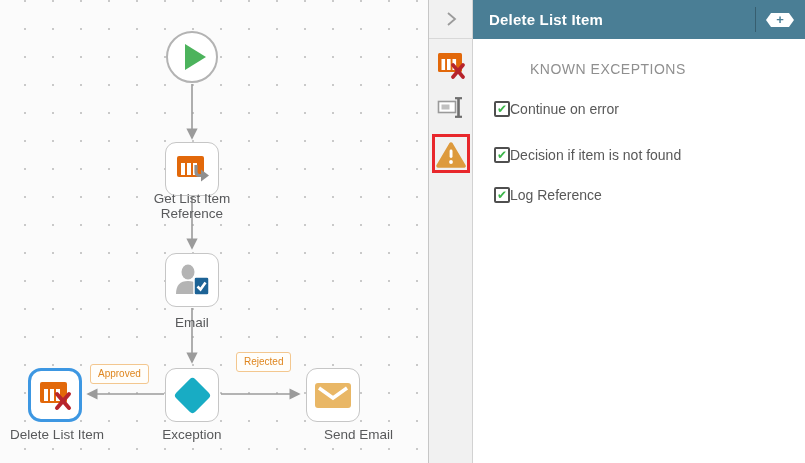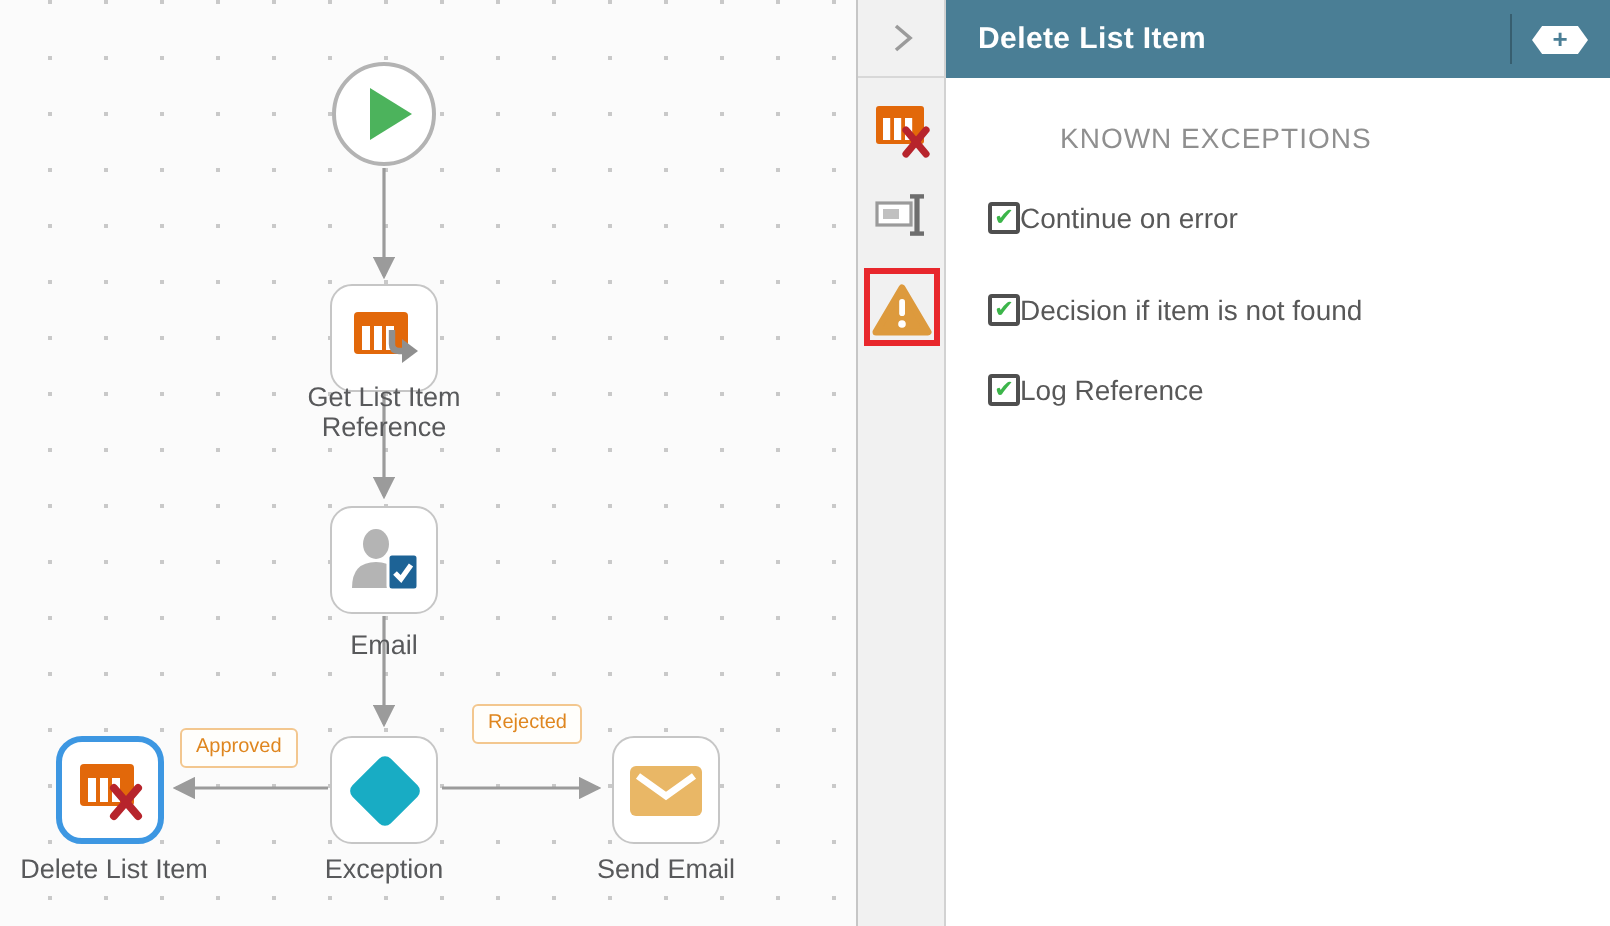--- a/index.html
+++ b/index.html
@@ -173,21 +173,21 @@
       </svg>
     </div>
     <div class="node-label" style="left:-3px; top:427px;">Delete List Item</div>
 
     <div class="node" style="left:306px; top:368px;">
       <svg width="36" height="25" viewBox="0 0 36 25">
         <rect x="0" y="0" width="36" height="25" rx="3" fill="#e9b766"></rect>
         <polyline points="4,5 18,15 32,5" stroke="#fff" stroke-width="3.5" fill="none"></polyline>
       </svg>
     </div>
-    <div class="node-label" style="left:273px; top:427px;">Send Email</div>
+    <div class="node-label" style="left:273px; top:427px;text-align:right;">Send Email</div>
 
     <div class="branch-pill" style="left:90px; top:364px;">Approved</div>
     <div class="branch-pill" style="left:236px; top:352px;">Rejected</div>
   </div>
 
   <div class="rail">
     <div class="rail-collapse">
       <svg width="12" height="18" viewBox="0 0 12 18">
         <polyline points="3,3 10,9 3,15" stroke="#9b9b9b" stroke-width="1.8" fill="none"></polyline>
       </svg>

